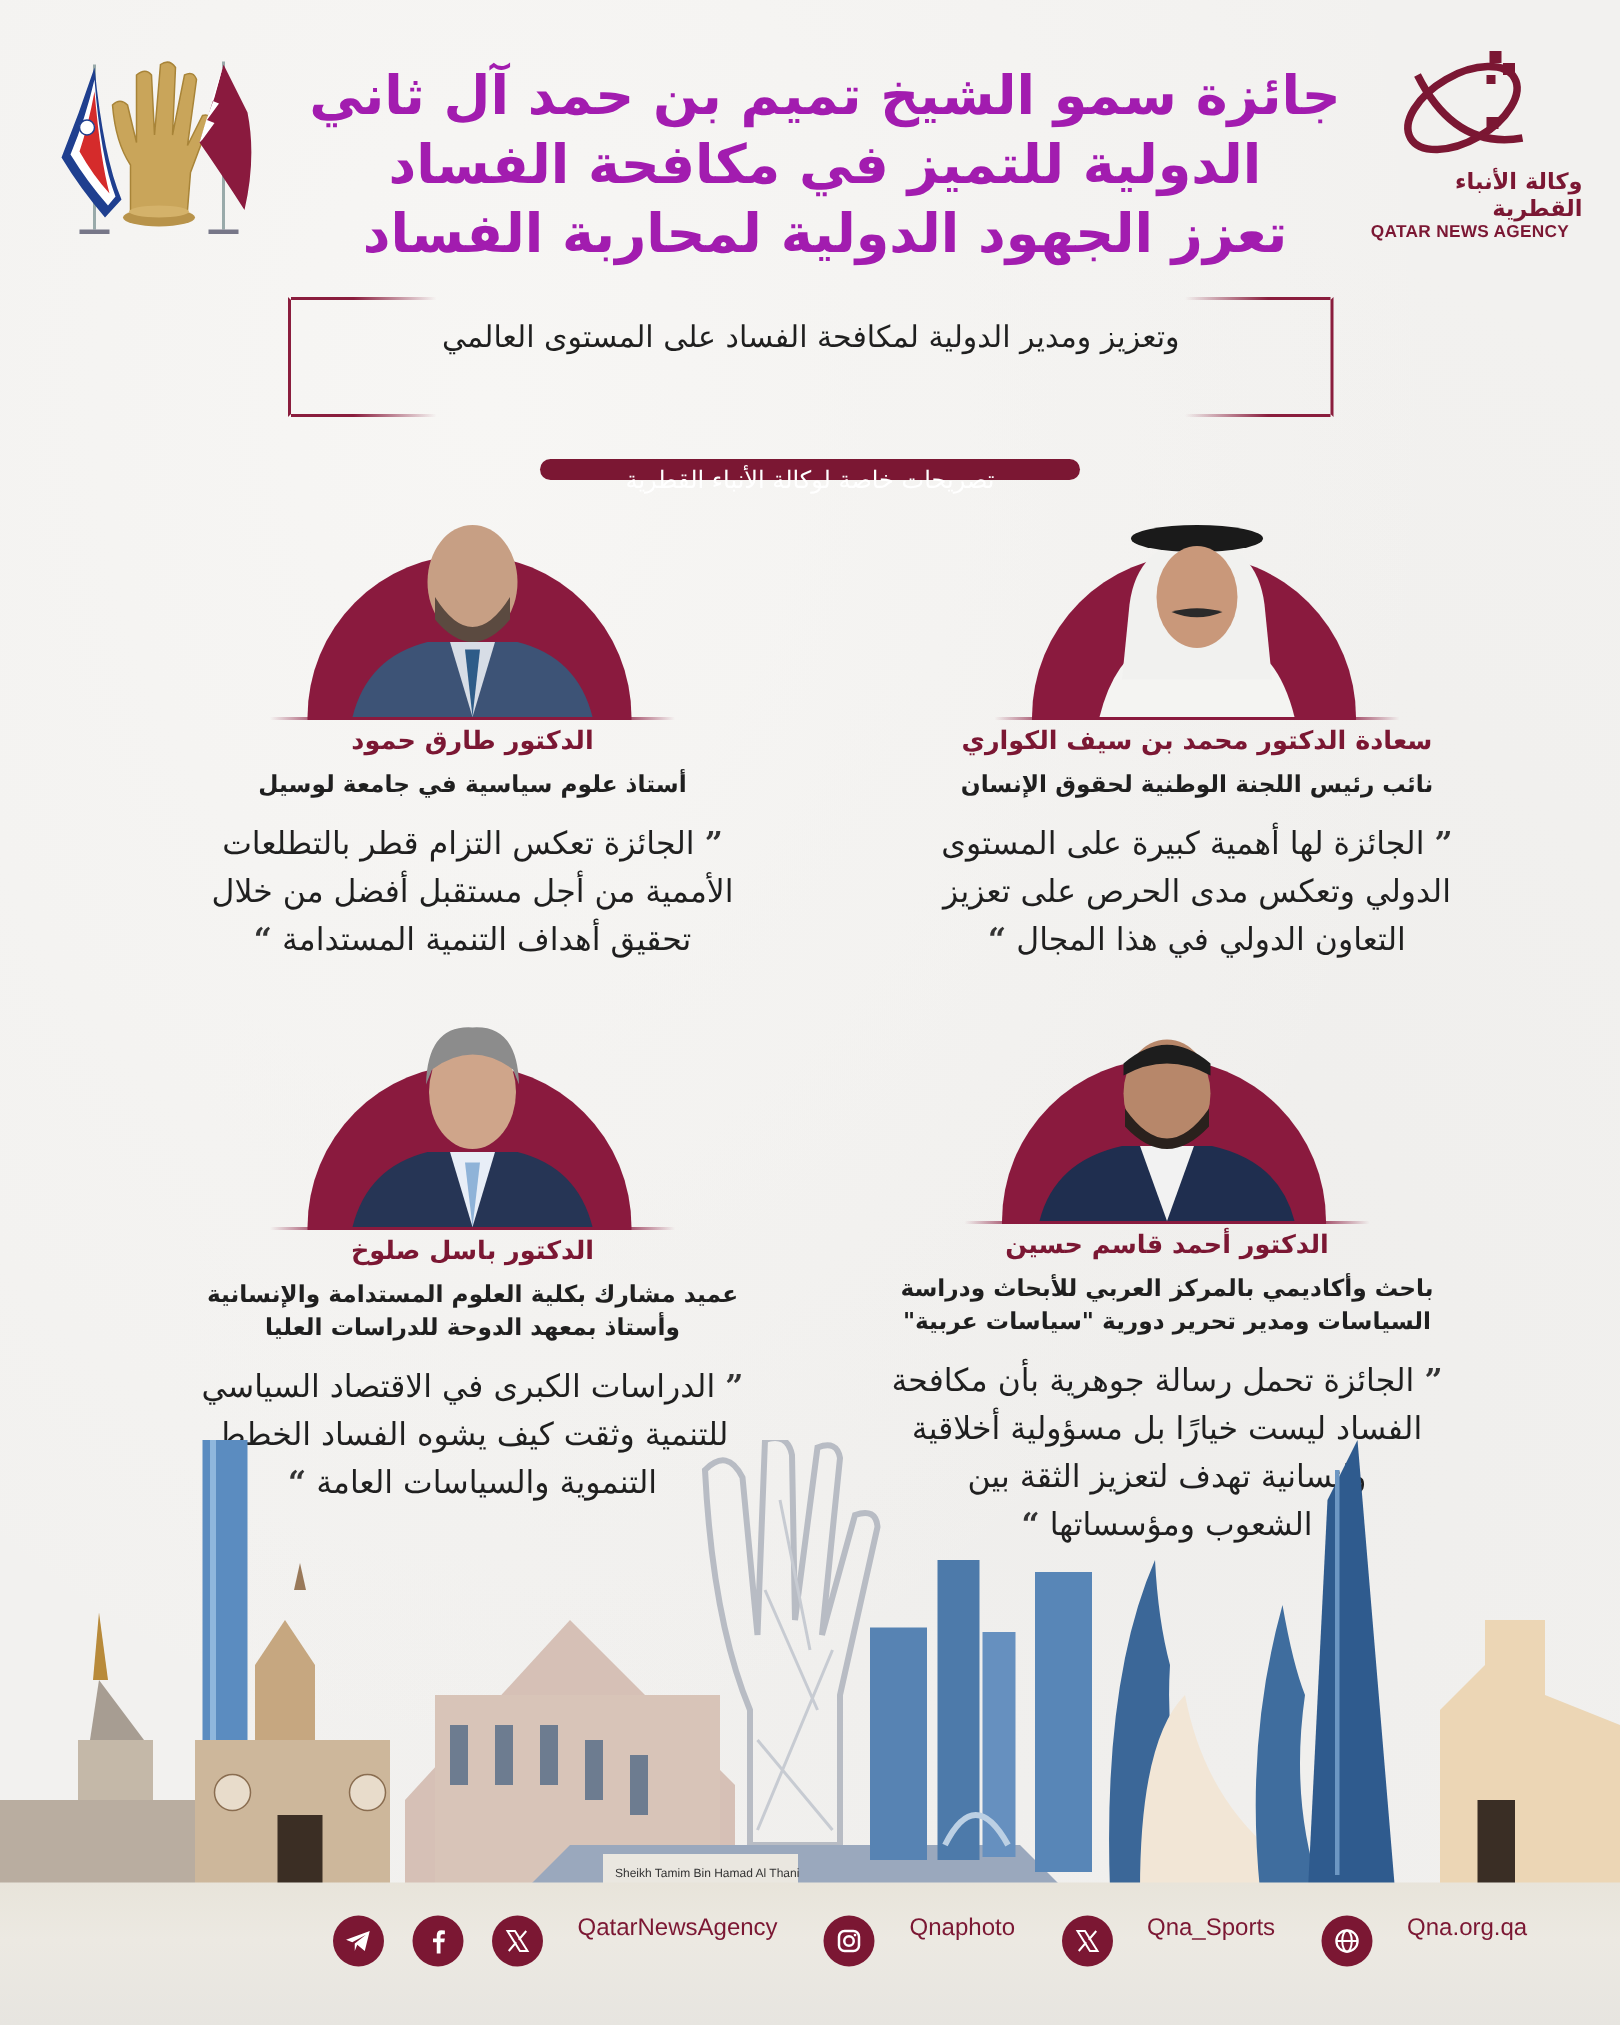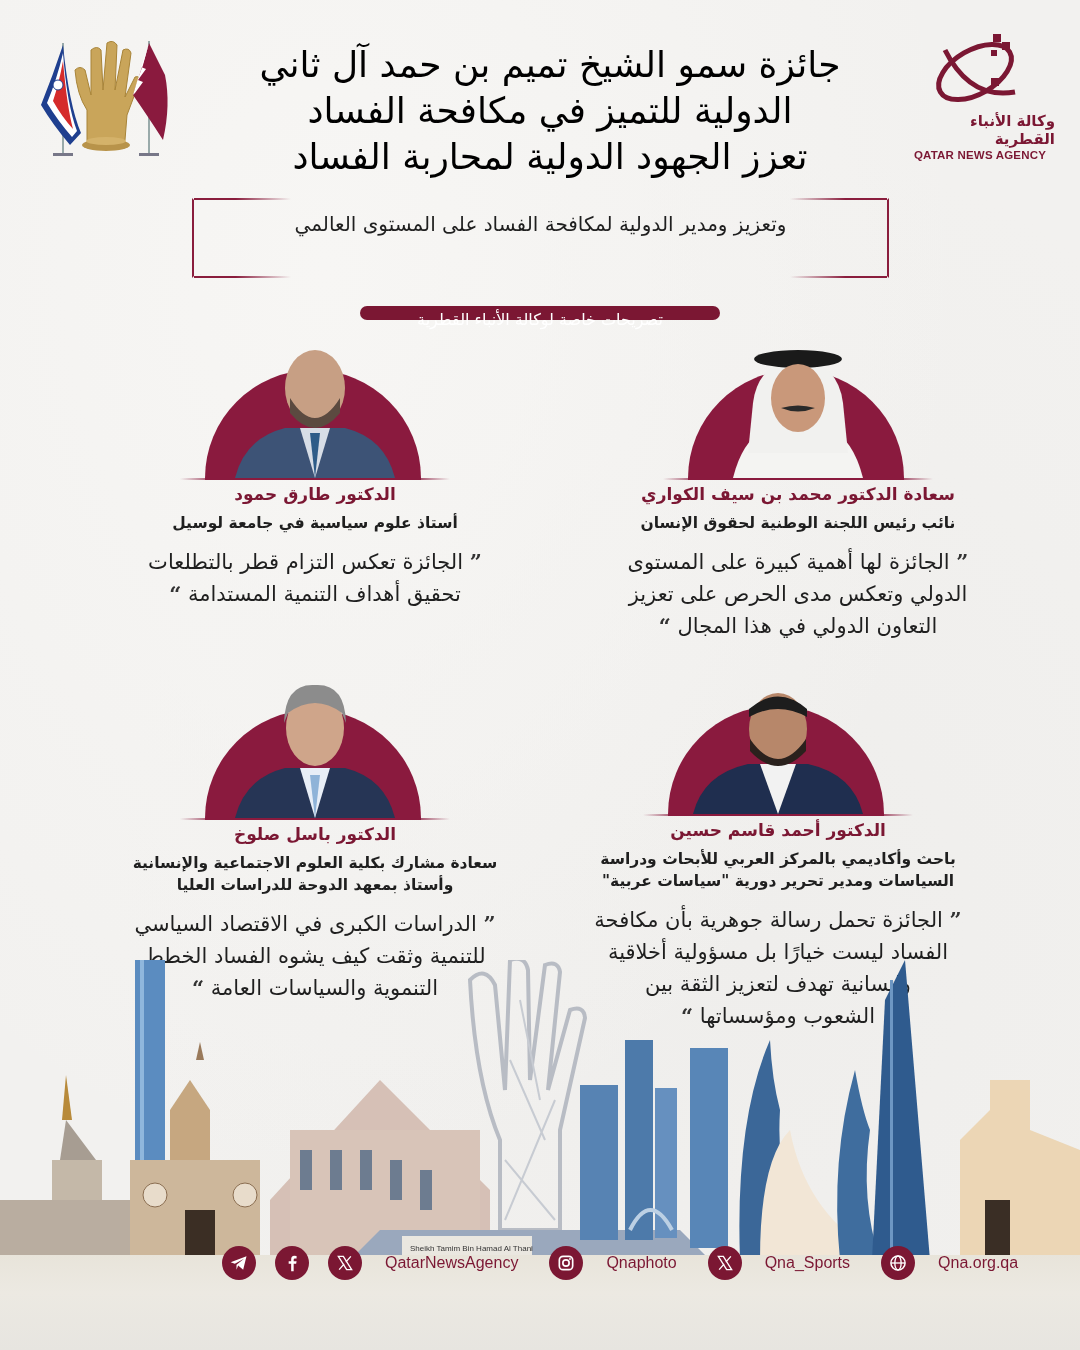--- a/index.html
+++ b/index.html
@@ -27,22 +27,22 @@
   .logo .logo-en {
     font-family: "Liberation Sans", sans-serif; font-weight: bold; font-size: 11.5px;
     color: #7b1733; letter-spacing: 0.2px; margin-top: 1px;
   }
 
   .flags { position: absolute; left: 25px; top: 35px; width: 170px; height: 130px; }
 
   .title {
     position: absolute; left: 200px; top: 42px; width: 700px;
     direction: rtl; text-align: center;
-    font-family: "DejaVu Sans", sans-serif; font-weight: normal;
-    color: #000000; font-size: 36px; line-height: 46px;
+    font-family: "DejaVu Sans", sans-serif; font-weight: bold;
+    color: #a21caf; font-size: 36px; line-height: 46px;
   }
 
   .intro-box {
     position: absolute; left: 192px; top: 198px; width: 697px; height: 80px;
     border: 2px solid #8a1d3d;
     border-top-color: transparent; border-bottom-color: transparent;
   }
   .intro-box::before, .intro-box::after {
     content: ""; position: absolute; height: 2px; width: 100%; left: 0;
     background: linear-gradient(90deg, #8a1d3d 0 6%, rgba(138,29,61,0) 14% 86%, #8a1d3d 94% 100%);
@@ -91,22 +91,22 @@
 
   
   .skyline { position: absolute; left: 0; top: 960px; width: 1080px; height: 310px; }
 
   
   .footer {
     position: absolute; left: 0; top: 1255px; width: 1080px; height: 95px;
     background: linear-gradient(180deg, #e8e4da 0%, #ece9e2 40%, #e7e5e0 100%);
   }
   .social {
-    position: absolute; left: 222px; top: 1246px; height: 34px;
-    display: flex; align-items: center; gap: 15px;
+    position: absolute; left: 222px; top: 1277px; height: 34px;
+    display: flex; gap: 15px;
   }
   .s-icon {
     width: 34px; height: 34px; border-radius: 50%; background: #7b1733;
     display: flex; align-items: center; justify-content: center; margin-right: 4px;
   }
   .s-icon svg { width: 20px; height: 20px; }
   .s-label {
     font-family: "Liberation Sans", sans-serif; font-size: 16px; color: #7b1733;
     margin: 0 16px 0 4px;
   }
@@ -202,20 +202,21 @@
       <path d="M60 55 Q85 95 110 55 L110 70 Q85 100 60 70 Z" fill="#5b4a40"></path>
     </svg>
     <div class="base-line"></div>
   </div>
   <div class="p-name">الدكتور طارق حمود</div>
   <div class="p-role">
     <div>أستاذ علوم سياسية في جامعة لوسيل</div>
   </div>
   <div class="p-quote">
     <div><span class="qmark">”</span> <span>الجائزة تعكس التزام قطر بالتطلعات</span></div>
+    <div>الأممية من أجل مستقبل أفضل من خلال</div>
     <div><span>تحقيق أهداف التنمية المستدامة</span> <span class="qmark">“</span></div>
   </div>
 </div>
 
 <div class="profile" style="left:558px; top:676px;">
   <div class="portrait">
     <div class="arch"></div>
     <svg class="person" width="180" height="125" viewBox="0 0 180 125">
       <path d="M5 125 Q15 85 60 75 L120 75 Q165 85 175 125 Z" fill="#1f2e4f"></path>
       <path d="M72 75 L90 125 L108 75 Z" fill="#f2f2f2"></path>
@@ -245,21 +246,21 @@
       <path d="M5 135 Q15 95 55 85 L115 85 Q155 95 165 135 Z" fill="#263555"></path>
       <path d="M70 85 L85 135 L100 85 Z" fill="#e8eef7"></path>
       <path d="M80 92 L85 135 L90 92 Z" fill="#8fb3d8"></path>
       <ellipse cx="85" cy="45" rx="29" ry="38" fill="#cfa58a"></ellipse>
       <path d="M54 40 Q55 0 85 2 Q115 0 116 40 L112 30 Q85 10 58 30 Z" fill="#8c8c8c"></path>
     </svg>
     <div class="base-line"></div>
   </div>
   <div class="p-name">الدكتور باسل صلوخ</div>
   <div class="p-role">
-    <div>سعادة مشارك بكلية العلوم الاجتماعية والإنسانية</div>
+    <div>عميد مشارك بكلية العلوم المستدامة والإنسانية</div>
     <div>وأستاذ بمعهد الدوحة للدراسات العليا</div>
   </div>
   <div class="p-quote">
     <div><span class="qmark">”</span> <span>الدراسات الكبرى في الاقتصاد السياسي</span></div>
     <div>للتنمية وثقت كيف يشوه الفساد الخطط</div>
     <div><span>التنموية والسياسات العامة</span> <span class="qmark">“</span></div>
   </div>
 </div>
 
 <svg class="skyline" viewBox="0 0 1080 310">

